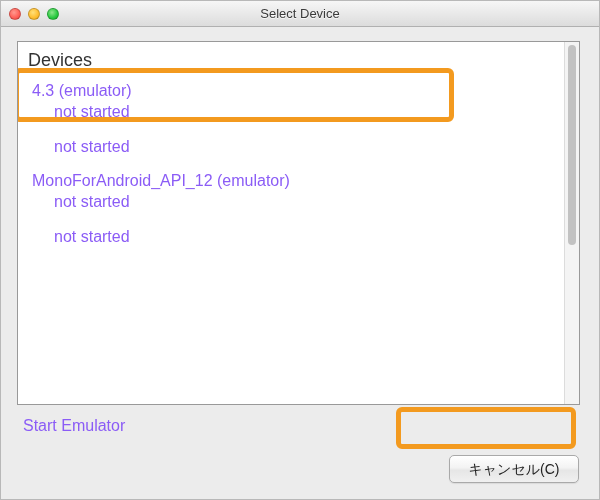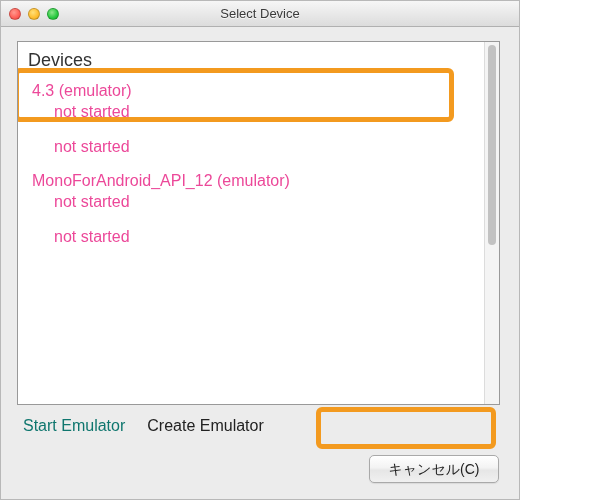--- a/index.html
+++ b/index.html
@@ -5,21 +5,21 @@
     * { box-sizing: border-box; margin: 0; padding: 0; }
     body {
       font-family: "Lucida Grande", "Helvetica Neue", Arial, sans-serif;
       font-size: 13px;
       background: #fff;
       width: 600px;
       height: 500px;
       overflow: hidden;
     }
     .window {
-      width: 520px;
+      width: 600px;
       height: 500px;
       background: #ececec;
       border: 1px solid #b8b8b8;
       display: flex;
       flex-direction: column;
     }
     .titlebar {
       height: 26px;
       background: linear-gradient(to bottom, #f6f6f6 0%, #dcdcdc 100%);
       border-bottom: 1px solid #b0b0b0;
@@ -79,21 +79,21 @@
       position: relative;
     }
     .device-item {
       padding: 4px 2px 10px 4px;
       font-size: 16px;
       line-height: 1.3;
     }
     .device-item .line1 { color: #333; }
     .device-item .line2 { color: #333; padding-left: 22px; }
     .device-item.dim .line1,
-    .device-item.dim .line2 { color: #ec4899; }
+    .device-item.dim .line2 { color: #8b5cf6; }
     .device-item.cut .line2 { margin-bottom: -12px; }
     .highlight-first {
       position: absolute;
       left: -4px;
       top: 26px;
       width: 440px;
       height: 54px;
       border: 5px solid #f39a1f;
       border-radius: 6px;
       pointer-events: none;
@@ -114,21 +114,21 @@
       border-radius: 5px;
     }
     .action-row {
       display: flex;
       align-items: center;
       gap: 22px;
       padding: 12px 4px 10px 6px;
       font-size: 16px;
       position: relative;
     }
-    .action-row .disabled { color: #0f766e; }
+    .action-row .disabled { color: #8b5cf6; }
     .action-row .enabled { color: #222; }
     .highlight-refresh {
       position: absolute;
       right: 4px;
       top: 2px;
       width: 180px;
       height: 42px;
       border: 5px solid #f39a1f;
       border-radius: 6px;
       pointer-events: none;
@@ -199,21 +199,20 @@
 
         </div>
       </div>
       <div class="scrollbar">
         <div class="scrollbar-thumb"></div>
       </div>
     </div>
 
     <div class="action-row">
       <span class="disabled">Start Emulator</span>
-      <span class="enabled">Create Emulator</span>
       <div class="highlight-refresh"></div>
     </div>
 
   </div>
 
   <div class="footer">
     <div class="mac-btn">キャンセル(C)</div>
   </div>
 
 </div>

